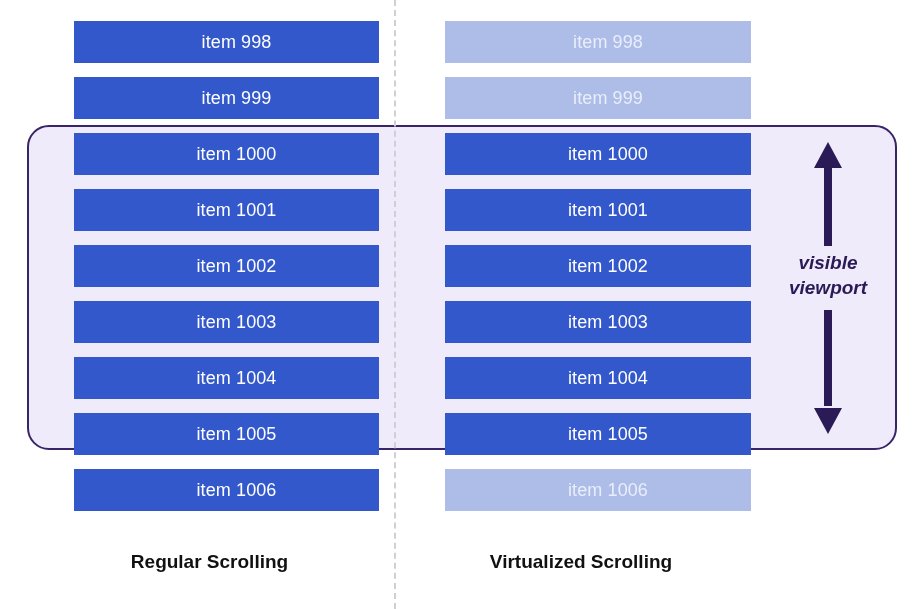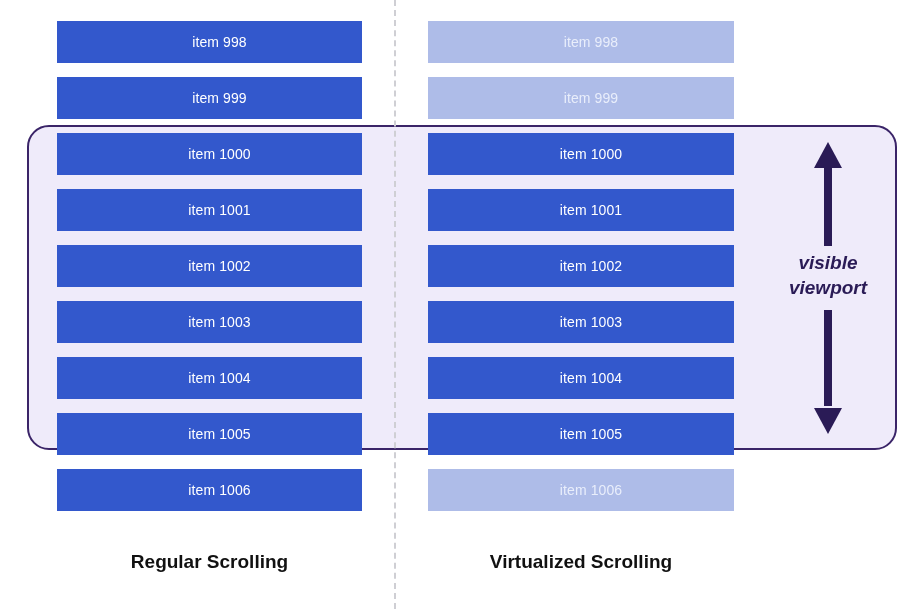--- a/index.html
+++ b/index.html
@@ -47,28 +47,28 @@
   .column {
     position: absolute;
     top: 0;
     height: 609px;
   }
   .column.left  { left: 57px;  width: 305px; }
   .column.right { left: 428px; width: 306px; }
 
   .bar {
     position: absolute;
-    left: 0;
+    left: 17px;
     width: 100%;
     height: 42px;
     box-sizing: border-box;
     display: flex;
     align-items: center;
     justify-content: center;
-    font-size: 14px;
+    font-size: 18px;
     letter-spacing: 0.1px;
     color: #ffffff;
     background: #3358cc;
     user-select: none;
     padding-left: 20px;
   }
   .bar.dim {
     background: #aebce8;
     color: #e9eefb;
   }

